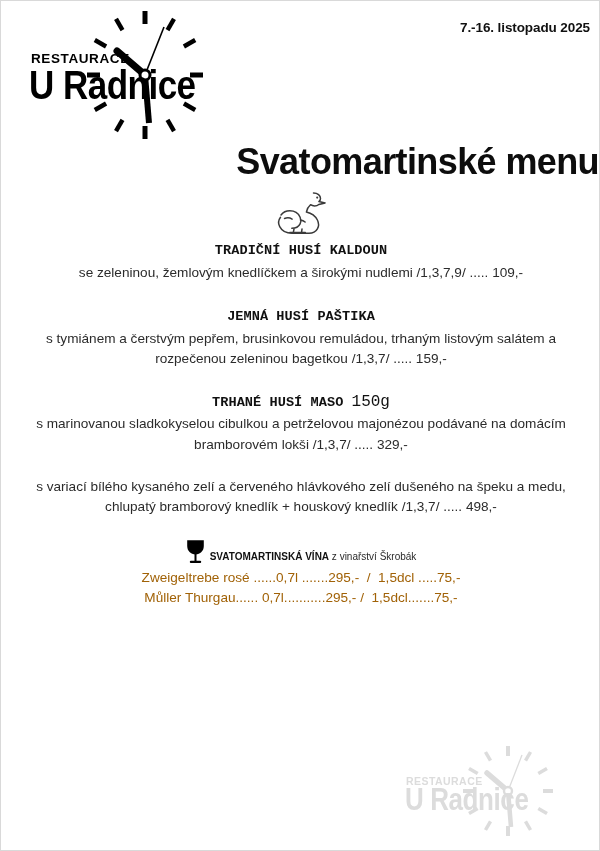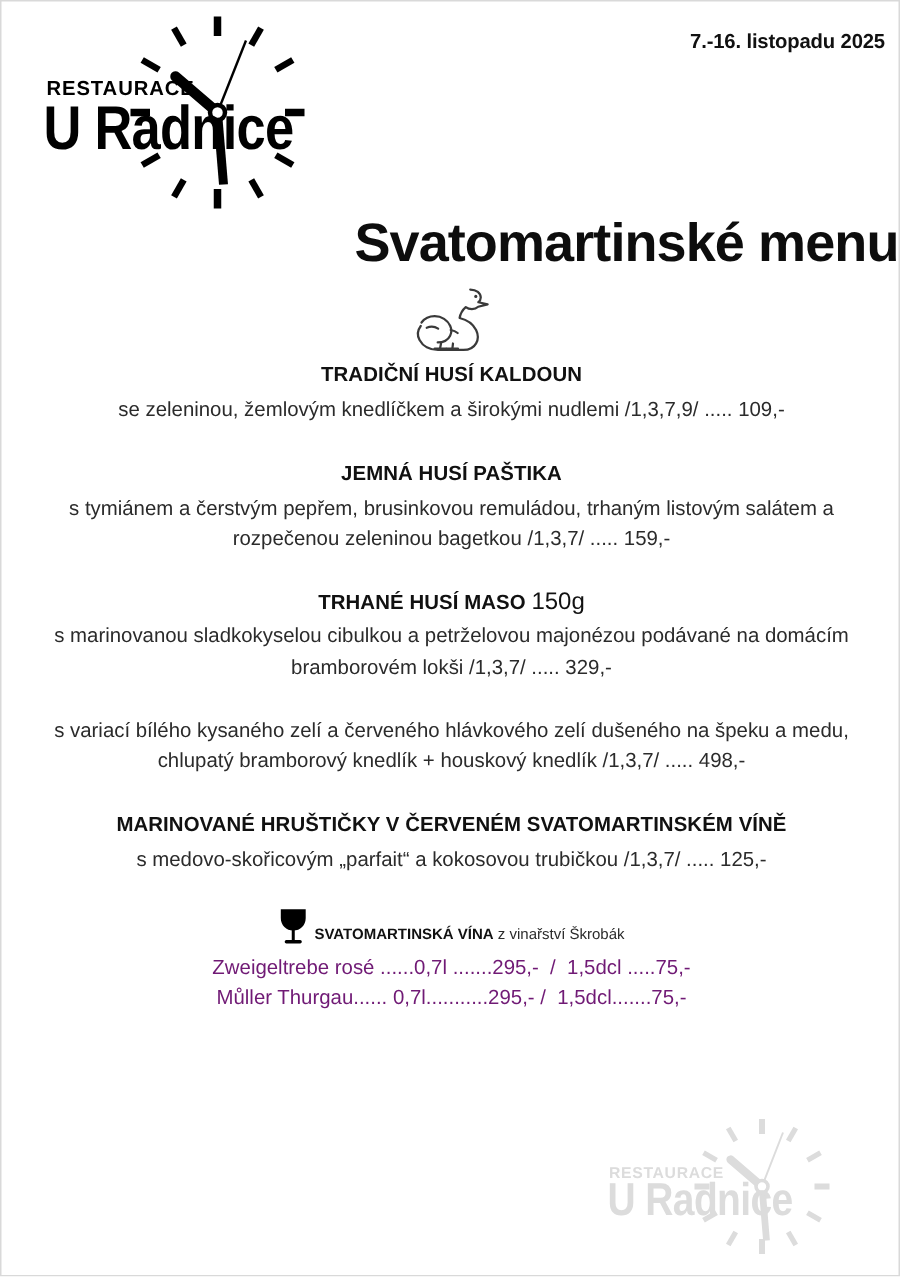--- a/index.html
+++ b/index.html
@@ -82,20 +82,21 @@
     width: 540px;
     text-align: center;
   }
   .menu-item { margin-bottom: 22px; }
   .item-title {
     font-size: 13.6px;
     font-weight: 700;
     letter-spacing: 0.05px;
     color: #111111;
     line-height: 1.42;
+    font-family: Liberation Mono, monospace;
   }
   .item-weight {
     font-weight: 400;
     font-size: 16px;
     letter-spacing: 0;
   }
   .item-desc {
     font-size: 13.6px;
     font-weight: 400;
     color: #2b2b2b;
@@ -116,21 +117,21 @@
   .wine-glass {
     display: inline-block;
     vertical-align: -4px;
     margin-right: 5px;
   }
   .wine-head-bold { font-weight: 700; color: #111111; }
   .wine-head-light { font-weight: 400; color: #2b2b2b; }
   .wine-row {
     font-size: 13.6px;
     font-weight: 400;
-    color: #701a75;
+    color: #a16207;
     line-height: 1.5;
     white-space: pre;
   }
 
   
   .watermark {
     position: absolute;
     right: 6px;
     bottom: 10px;
     width: 190px;
@@ -230,26 +231,20 @@
       <div class="item-title">
         <span>TRHANÉ HUSÍ MASO</span>&nbsp;<span class="item-weight">150g</span>
       </div>
       <div class="item-desc">s marinovanou sladkokyselou cibulkou a petrželovou majonézou podávané na domácím bramborovém lokši /1,3,7/ ..... 329,-</div>
     </div>
 
     <div class="menu-item">
       <div class="item-desc">s variací bílého kysaného zelí a červeného hlávkového zelí dušeného na špeku a medu, chlupatý bramborový knedlík + houskový knedlík /1,3,7/ ..... 498,-</div>
     </div>
 
-    <div class="menu-item">
-      <div class="item-title">
-        <span>MARINOVANÉ HRUŠTIČKY V ČERVENÉM SVATOMARTINSKÉM VÍNĚ</span><span class="item-weight"></span>
-      </div>
-      <div class="item-desc">s medovo-skořicovým „parfait“ a kokosovou trubičkou /1,3,7/ ..... 125,-</div>
-    </div>
 
     <div class="wine-section">
       <div class="wine-head">
         <span class="wine-glass">
           <svg width="19" height="25" viewBox="0 0 19 25" xmlns="http://www.w3.org/2000/svg" aria-hidden="true">
             <path d="M1.2 1.2 H17.8 V7.0 C17.8 11.9 14.2 15.4 9.5 15.4
                      C4.8 15.4 1.2 11.9 1.2 7.0 Z" fill="#000000"></path>
             <rect x="8.5" y="15.0" width="2.0" height="7.0" fill="#000000"></rect>
             <rect x="3.8" y="21.7" width="11.4" height="2.3" rx="1.1" fill="#000000"></rect>
           </svg>

